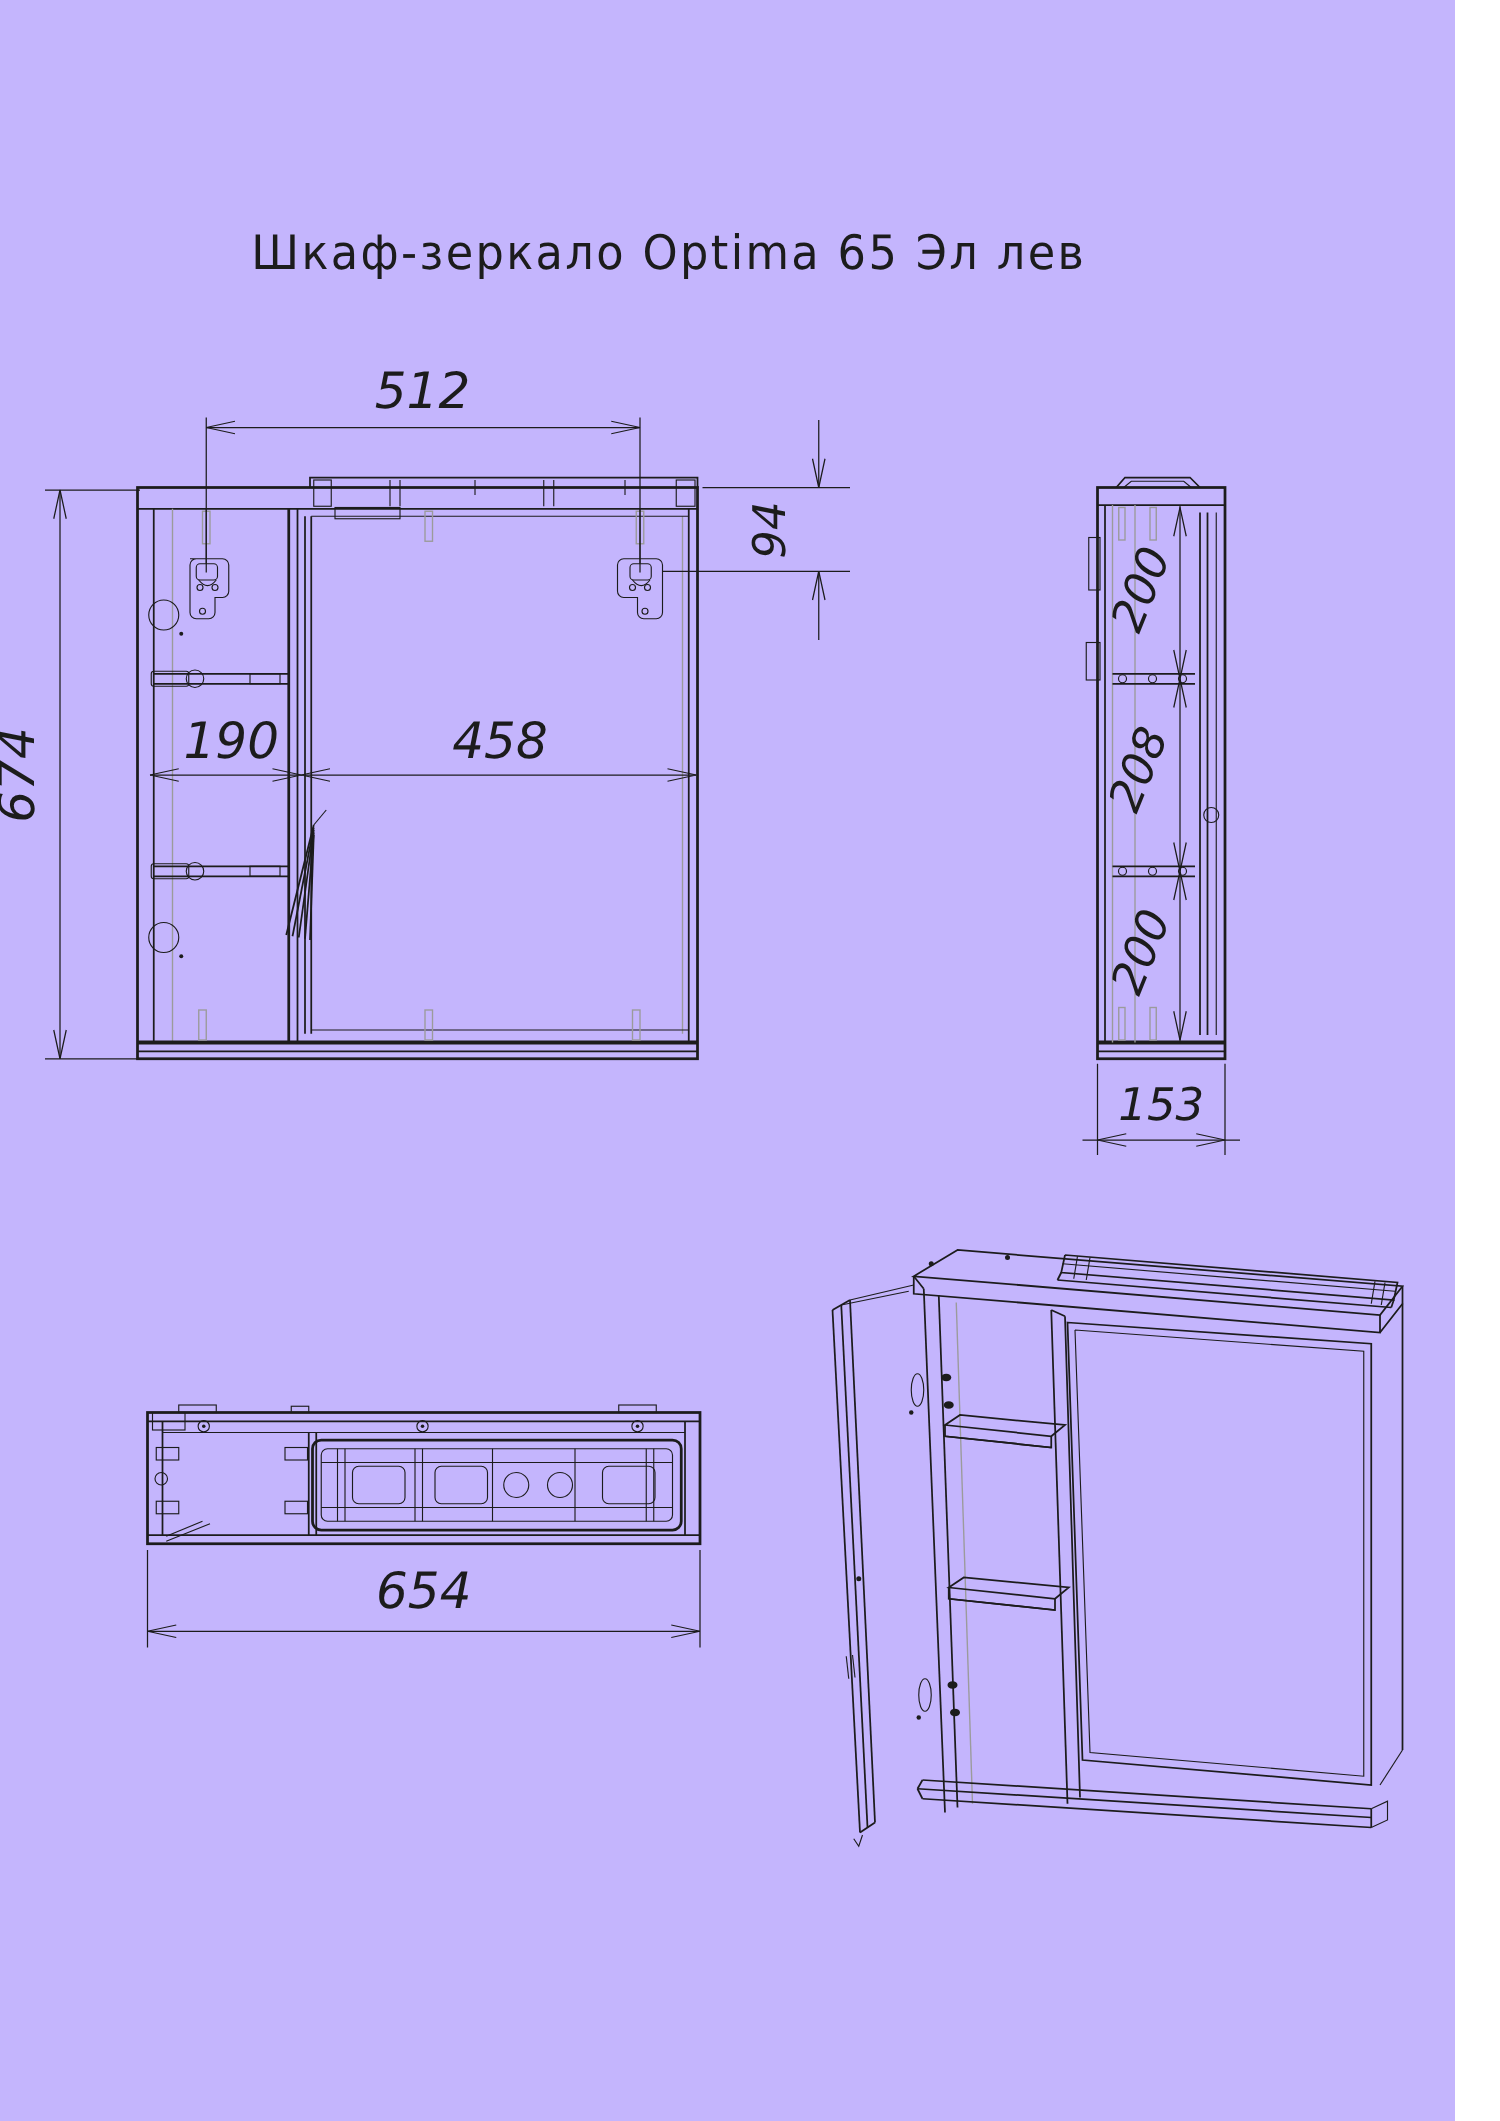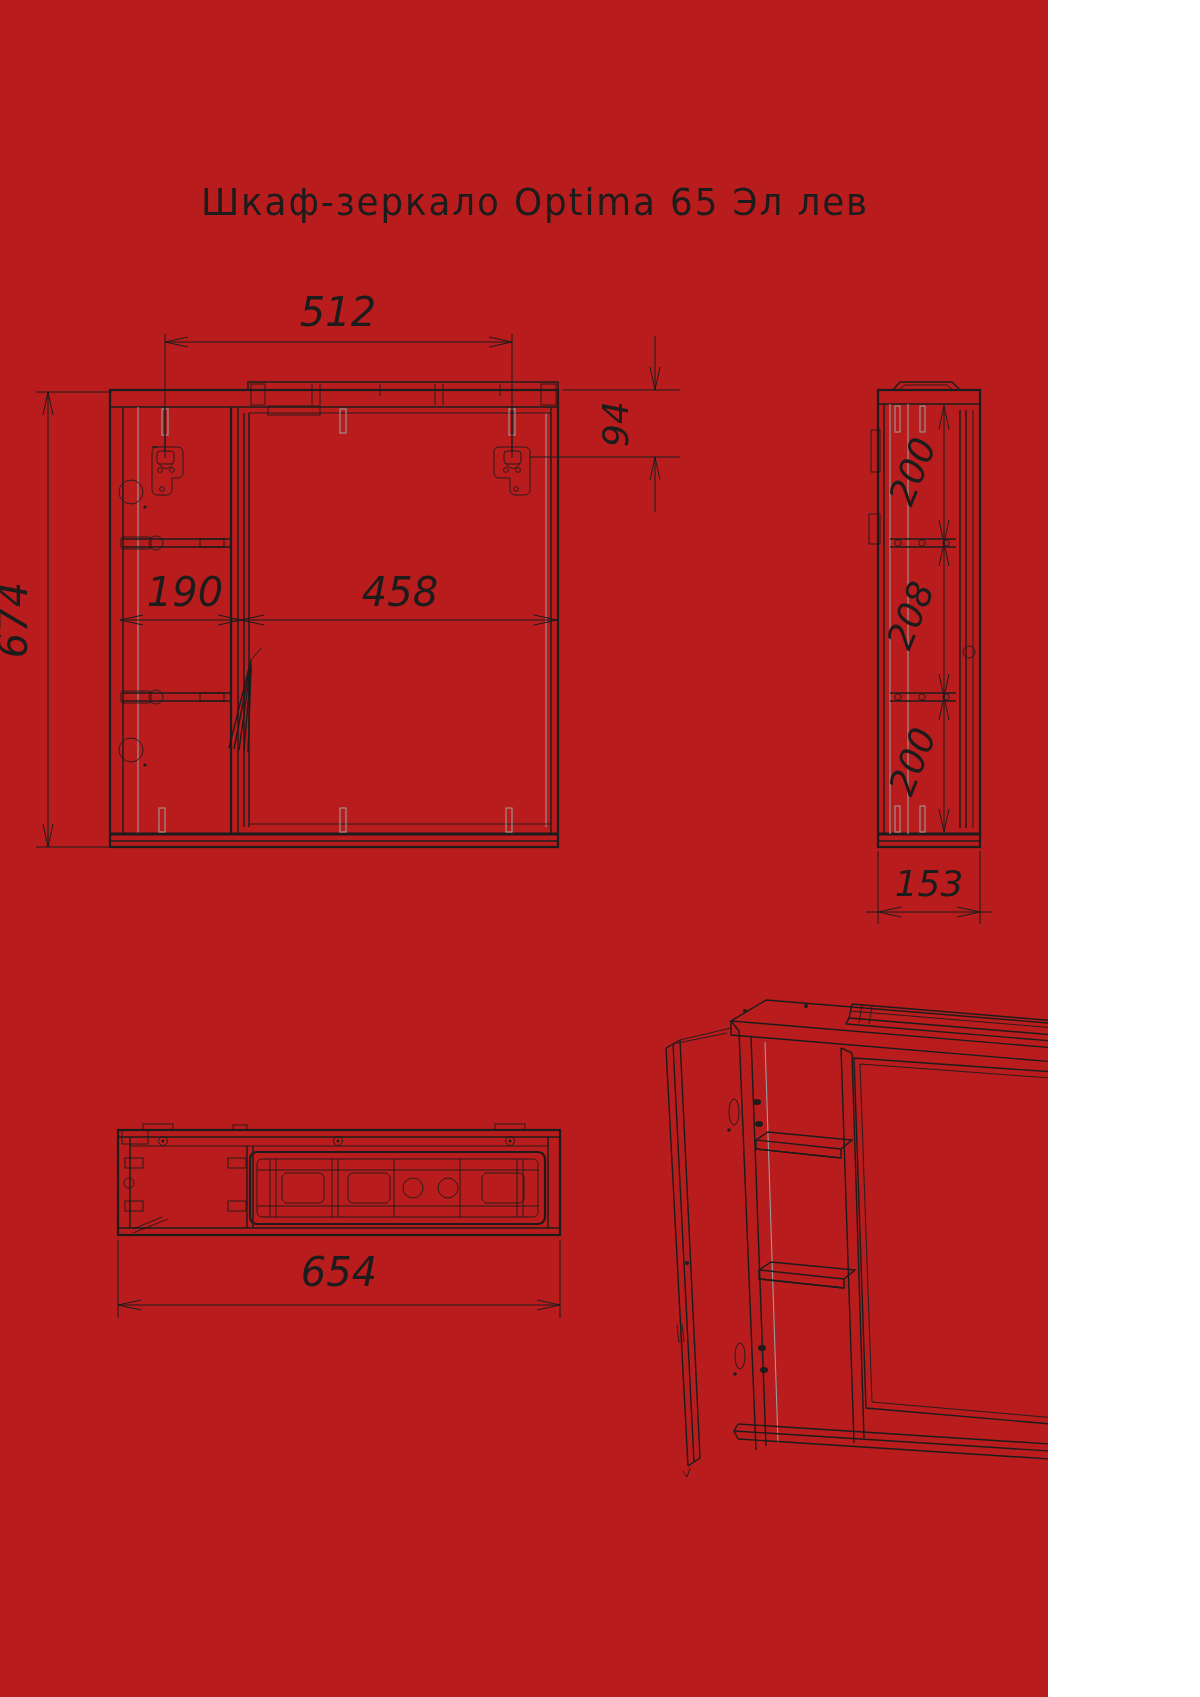--- a/index.html
+++ b/index.html
@@ -1,16 +1,16 @@
 <!DOCTYPE html>
 <html><head>
 <meta charset="utf-8">
 <style>
   html,body{margin:0;padding:0;background:#ffffff;}
-  .page{width:1048px;height:1697px;background:#b91c1c;position:relative;overflow:hidden;}
+  .page{width:1164px;height:1697px;background:#c4b5fd;position:relative;overflow:hidden;}
   svg{display:block;}
   
   .s  {stroke:#1c1c1c;fill:none;stroke-width:1.4;}
   .s2 {stroke:#1c1c1c;fill:none;stroke-width:2.2;}
   .s3 {stroke:#1c1c1c;fill:none;stroke-width:3.2;}
   .t  {stroke:#1c1c1c;fill:none;stroke-width:0.9;}
   .g  {stroke:#9b9b9b;fill:none;stroke-width:1.1;}
   .d  {stroke:#1c1c1c;fill:none;stroke-width:1;}
   .f  {fill:#1c1c1c;stroke:none;}
   text{fill:#1c1c1c;}

